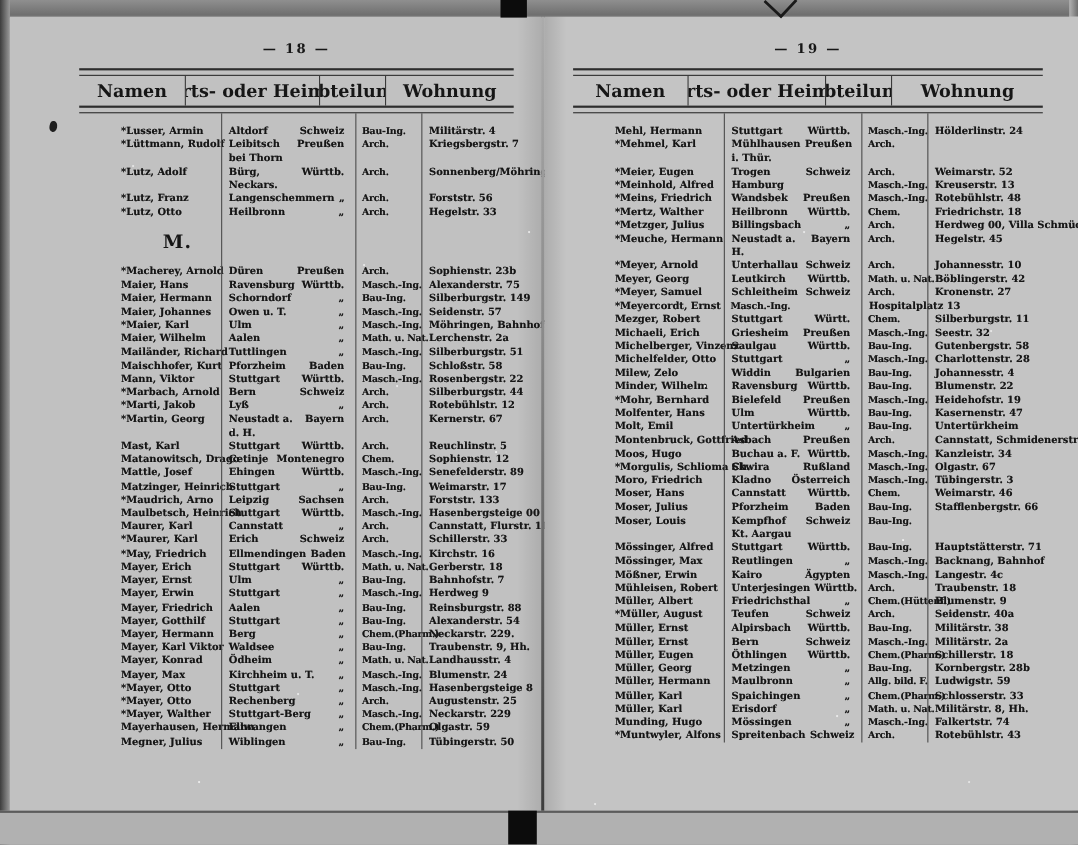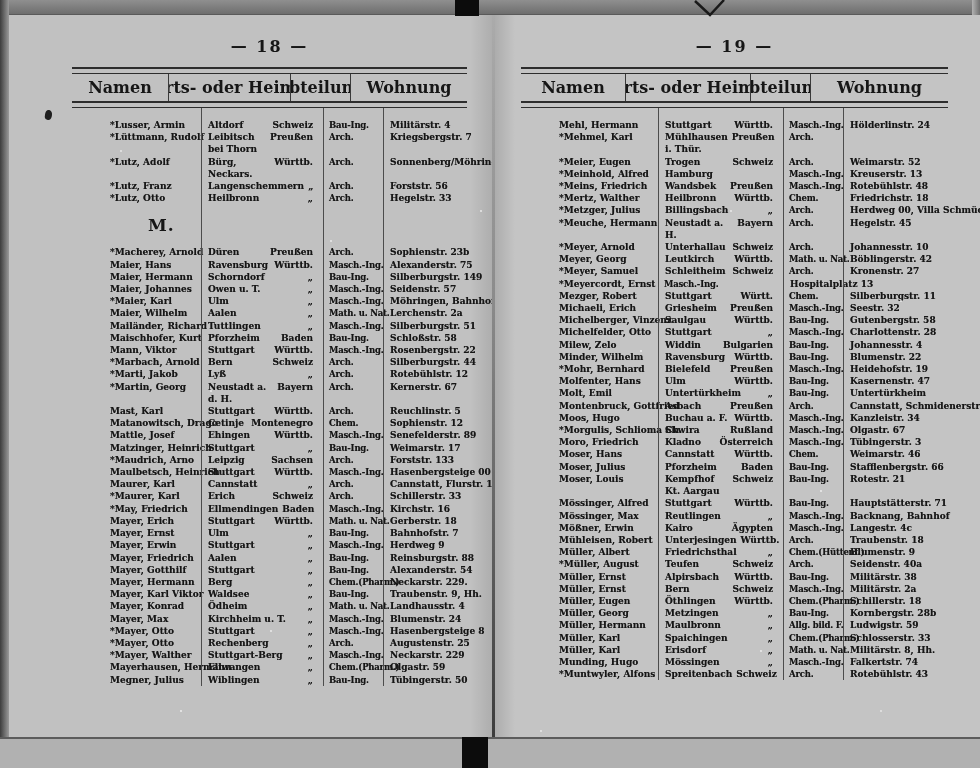--- a/index.html
+++ b/index.html
@@ -24,21 +24,21 @@
   .page{position:absolute;top:15px;height:722px;color:#161616;}
   .page-left{left:9px;width:483px;
     background:linear-gradient(270deg,rgba(0,0,0,.10),rgba(0,0,0,0) 22px),#c1c1c1;}
   .page-right{left:495px;width:486px;
     background:linear-gradient(90deg,rgba(0,0,0,.12),rgba(0,0,0,0) 20px),#c4c4c4;}
 
   .content{position:absolute;top:22px;}
   .page-left .content{left:63px;width:395px;--c1:97px;--c2:122px;--c3:60px;--c4:116px;--b1:97px;--b2:219px;--b3:279px;}
   .page-right .content{left:26px;width:427px;--c1:105px;--c2:125px;--c3:60px;--c4:137px;--b1:105px;--b2:230px;--b3:290px;}
 
-  .pagenum{text-align:center;font-size:16px;font-weight:bold;letter-spacing:2px;
+  .pagenum{text-align:center;font-size:12px;font-weight:bold;letter-spacing:2px;
     margin-bottom:11px;}
 
   .rule-double{height:4px;border-top:2px solid #2d2d2d;border-bottom:1px solid #2d2d2d;}
   .thead{display:grid;grid-template-columns:var(--c1) var(--c2) var(--c3) var(--c4);
     align-items:center;height:27px;font-size:16px;font-weight:bold;text-align:center;}
   .thead .hcell{height:100%;display:flex;align-items:center;justify-content:center;
     border-right:1px solid #3a3a3a;white-space:nowrap;overflow:hidden;}
   .thead .hcell:last-child{border-right:none;}
 
   .tbody{position:relative;padding-top:11px;margin-left:32px;}
@@ -801,21 +801,20 @@
                 <div class="cell c-addr">Stafflenbergstr. 66</div>
               </div>
 
               <div class="row">
                 <div class="cell c-name">Moser, Louis</div>
                 <div class="cell c-birth">
                   <span class="place">Kempfhof Kt. Aargau</span>
                   <span class="region">Schweiz</span>
                 </div>
                 <div class="cell c-dept">Bau-Ing.</div>
-                <div class="cell c-addr">Rotestr. 21</div>
               </div>
 
               <div class="row">
                 <div class="cell c-name">Mössinger, Alfred</div>
                 <div class="cell c-birth">
                   <span class="place">Stuttgart</span>
                   <span class="region">Württb.</span>
                 </div>
                 <div class="cell c-dept">Bau-Ing.</div>
                 <div class="cell c-addr">Hauptstätterstr. 71</div>

